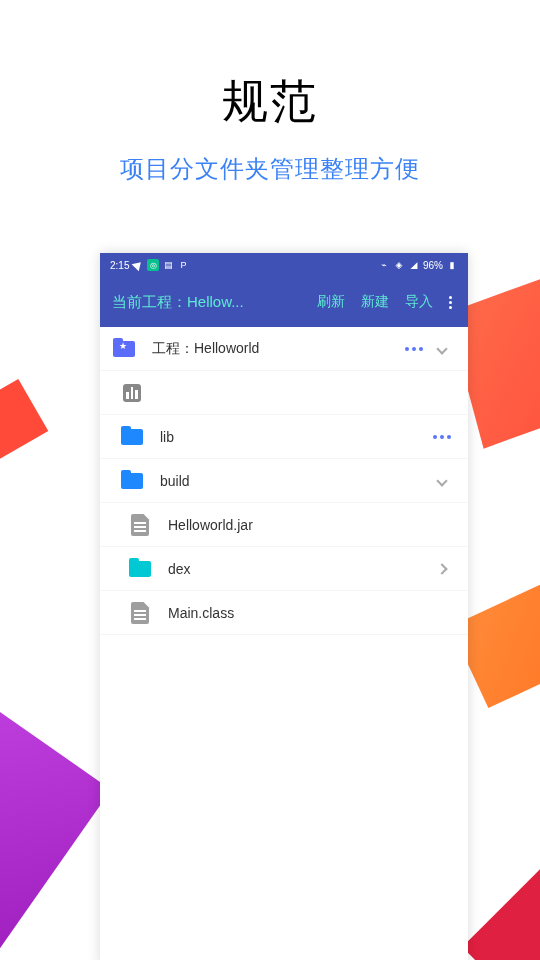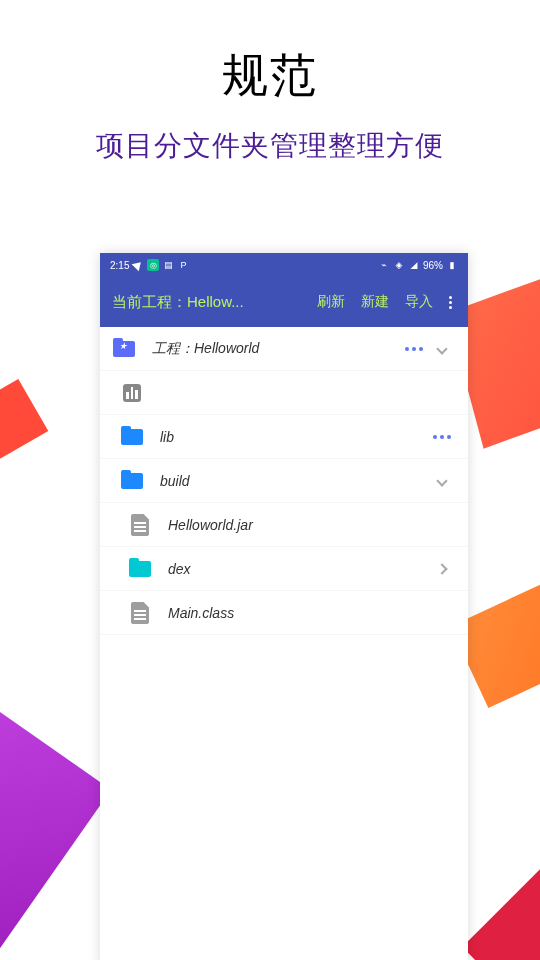--- a/index.html
+++ b/index.html
@@ -40,35 +40,35 @@
       transform: rotate(35deg);
     }
     .shape-red-bottom {
       width: 120px; height: 100px;
       background: #e02040;
       bottom: -30px; right: -60px;
       transform: rotate(-45deg);
     }
     .header {
       text-align: center;
-      padding-top: 45px;
+      padding-top: 71px;
       position: relative;
       z-index: 1;
       font-family: Liberation Mono, monospace;
     }
     .title {
       font-size: 46px;
       font-weight: 400;
       color: #000;
       letter-spacing: 2px;
     }
     .subtitle {
-      font-size: 28px;
+      font-size: 24px;
       font-weight: 400;
-      color: #4c1d95;
+      color: #3b82f6;
       margin-top: 20px;
       letter-spacing: 1px;
     }
     .phone {
       position: absolute;
       top: 253px;
       left: 100px;
       width: 368px;
       height: 714px;
       background: #fff;
@@ -101,36 +101,35 @@
       border-right: 5px solid transparent;
       border-bottom: 8px solid #fff;
       transform: rotate(45deg);
     }
     .app-bar {
       height: 50px;
       background: #3f51b5;
       display: flex;
       align-items: center;
       padding: 0 12px;
-      color: #bef264;
+      color: #5eead4;
       font-size: 15px;
       justify-content: center;
     }
     .app-title { flex: 1; overflow: hidden; text-overflow: ellipsis; white-space: nowrap; padding-right: 8px; }
     .toolbar-btn { padding: 0 8px; font-size: 14px; }
     .overflow-btn { padding: 0 4px 0 8px; display: flex; flex-direction: column; gap: 2px; }
     .dot { width: 3px; height: 3px; background: #fff; border-radius: 50%; }
     .file-list { background: #fff; }
     .file-row {
       height: 44px;
       display: flex;
       align-items: center;
       padding: 0 12px;
       border-bottom: 1px solid #f5f5f5;
-      font-style: italic;
     }
     .file-icon {
       width: 24px; height: 24px;
       margin-right: 16px;
       display: flex;
       align-items: center;
       justify-content: center;
       flex-shrink: 0;
     }
     .file-label { flex: 1; font-size: 14px; color: #333; }

